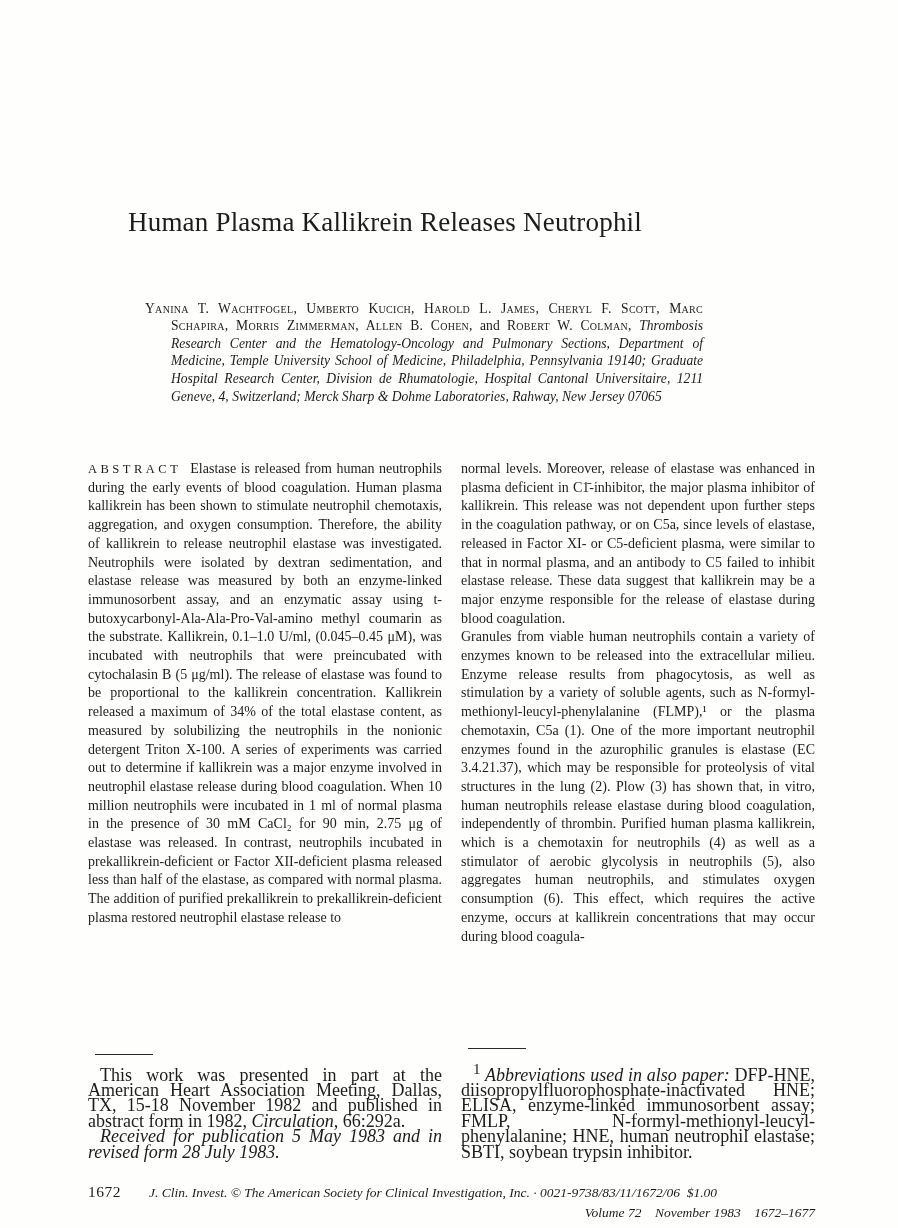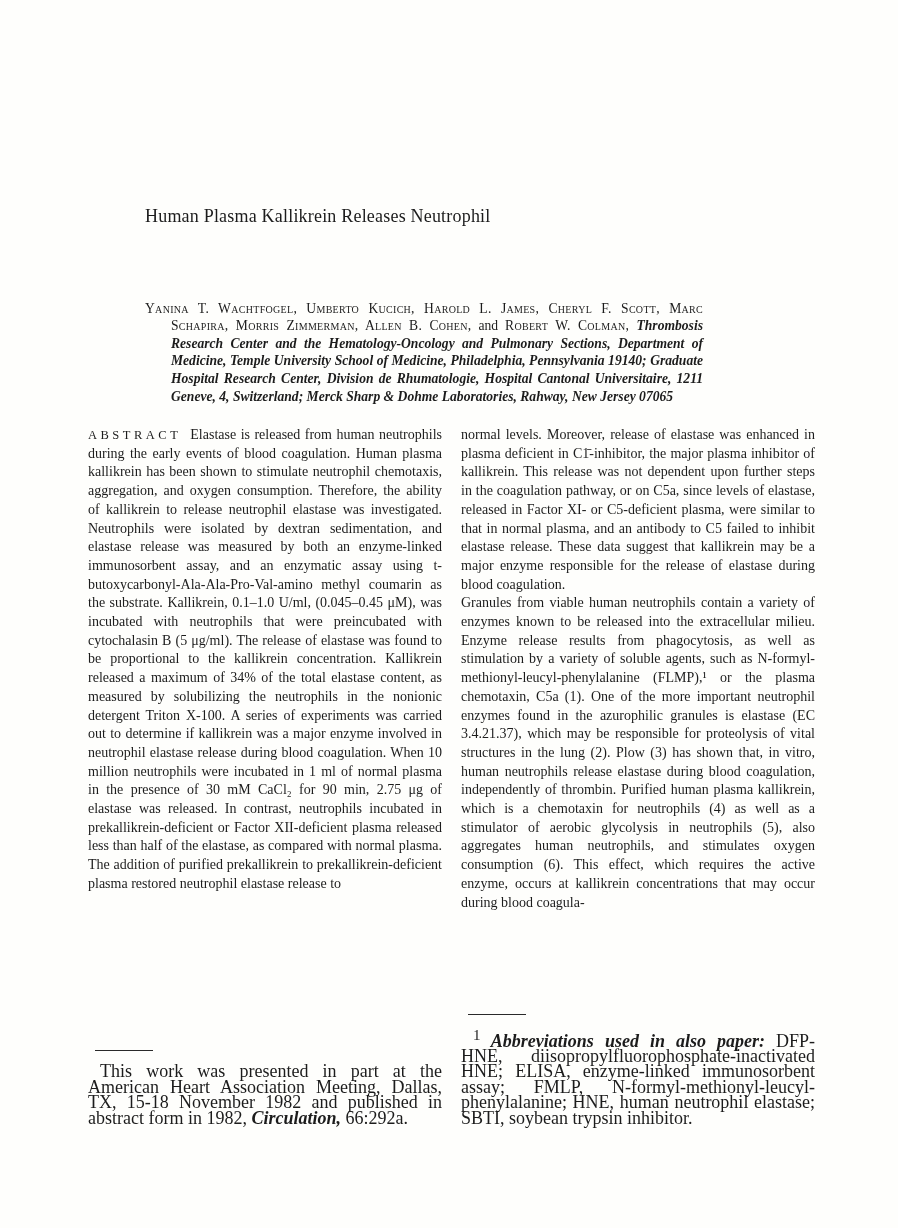--- a/index.html
+++ b/index.html
@@ -10,50 +10,50 @@
   .page {
     position: relative;
     width: 898px;
     height: 1228px;
     margin: 0 auto;
     background: #fefefc;
     color: #1c1c1c;
     font-family: "Liberation Serif", "DejaVu Serif", serif;
     overflow: hidden;
   }
-  .italic { font-style: italic; font-weight: bold; }
+  .italic { font-style: italic; }
   .smallcaps { font-variant: small-caps; letter-spacing: 0.3px; }
 
   .title {
     position: absolute;
-    left: 145px;
+    left: 128px;
     top: 178px;
     width: 620px;
-    font-size: 18px;
+    font-size: 27px;
     line-height: 53px;
     font-weight: normal;
     letter-spacing: 0.2px;
   }
 
   .authors {
     position: absolute;
     left: 145px;
     top: 286px;
     width: 532px;
     padding-left: 26px;
     text-indent: -26px;
     font-size: 13.6px;
     line-height: 17.6px;
     text-align: justify;
   }
 
   .columns {
     position: absolute;
     left: 88px;
-    top: 426px;
+    top: 460px;
     width: 727px;
     display: flex;
     gap: 19px;
   }
   .col {
     width: 354px;
     height: 700px;
     display: flex;
     flex-direction: column;
   }
@@ -127,31 +127,39 @@
   <p class="authors"><span class="smallcaps">Yanina T. Wachtfogel, Umberto Kucich, Harold L. James, Cheryl F. Scott, Marc Schapira, Morris Zimmerman, Allen B. Cohen,</span><span> and </span><span class="smallcaps">Robert W. Colman, </span><span class="italic">Thrombosis Research Center and the Hematology-Oncology and Pulmonary Sections, Department of Medicine, Temple University School of Medicine, Philadelphia, Pennsylvania 19140; Graduate Hospital Research Center, Division de Rhumatologie, Hospital Cantonal Universitaire, 1211 Geneve, 4, Switzerland; Merck Sharp &amp; Dohme Laboratories, Rahway, New Jersey 07065</span></p>
 
   <div class="columns">
 
     <div class="col">
       <p class="body-text"><span class="abstract-label">ABSTRACT</span><span>Elastase is released from human neutrophils during the early events of blood coagulation. Human plasma kallikrein has been shown to stimulate neutrophil chemotaxis, aggregation, and oxygen consumption. Therefore, the ability of kallikrein to release neutrophil elastase was investigated. Neutrophils were isolated by dextran sedimentation, and elastase release was measured by both an enzyme-linked immunosorbent assay, and an enzymatic assay using t-butoxycarbonyl-Ala-Ala-Pro-Val-amino methyl coumarin as the substrate. Kallikrein, 0.1–1.0 U/ml, (0.045–0.45 μM), was incubated with neutrophils that were preincubated with cytochalasin B (5 μg/ml). The release of elastase was found to be proportional to the kallikrein concentration. Kallikrein released a maximum of 34% of the total elastase content, as measured by solubilizing the neutrophils in the nonionic detergent Triton X-100. A series of experiments was carried out to determine if kallikrein was a major enzyme involved in neutrophil elastase release during blood coagulation. When 10 million neutrophils were incubated in 1 ml of normal plasma in the presence of 30 mM CaCl₂ for 90 min, 2.75 μg of elastase was released. In contrast, neutrophils incubated in prekallikrein-deficient or Factor XII-deficient plasma released less than half of the elastase, as compared with normal plasma. The addition of purified prekallikrein to prekallikrein-deficient plasma restored neutrophil elastase release to</span></p>
 
       <div class="footnote-block">
         <hr class="fn-rule">
         <p><span>This work was presented in part at the American Heart Association Meeting, Dallas, TX, 15-18 November 1982 and published in abstract form in 1982, </span><span class="italic">Circulation,</span><span> 66:292a.</span></p>
+        <p class="italic">Received for publication 5 May 1983 and in revised form 28 July 1983.</p>
       </div>
     </div>
 
     <div class="col">
       <p class="body-text">normal levels. Moreover, release of elastase was enhanced in plasma deficient in C1̄-inhibitor, the major plasma inhibitor of kallikrein. This release was not dependent upon further steps in the coagulation pathway, or on C5a, since levels of elastase, released in Factor XI- or C5-deficient plasma, were similar to that in normal plasma, and an antibody to C5 failed to inhibit elastase release. These data suggest that kallikrein may be a major enzyme responsible for the release of elastase during blood coagulation.</p>
 
 
       <p class="body-text">Granules from viable human neutrophils contain a variety of enzymes known to be released into the extracellular milieu. Enzyme release results from phagocytosis, as well as stimulation by a variety of soluble agents, such as N-formyl-methionyl-leucyl-phenylalanine (FLMP),¹ or the plasma chemotaxin, C5a (1). One of the more important neutrophil enzymes found in the azurophilic granules is elastase (EC 3.4.21.37), which may be responsible for proteolysis of vital structures in the lung (2). Plow (3) has shown that, in vitro, human neutrophils release elastase during blood coagulation, independently of thrombin. Purified human plasma kallikrein, which is a chemotaxin for neutrophils (4) as well as a stimulator of aerobic glycolysis in neutrophils (5), also aggregates human neutrophils, and stimulates oxygen consumption (6). This effect, which requires the active enzyme, occurs at kallikrein concentrations that may occur during blood coagula-</p>
 
       <div class="footnote-block">
         <hr class="fn-rule">
         <p><sup>1</sup><span class="italic"> Abbreviations used in also paper: </span><span>DFP-HNE, diisopropylfluorophosphate-inactivated HNE; ELISA, enzyme-linked immunosorbent assay; FMLP, N-formyl-methionyl-leucyl-phenylalanine; HNE, human neutrophil elastase; SBTI, soybean trypsin inhibitor.</span></p>
       </div>
     </div>
 
   </div>
 
+  <div class="footer">
+    <div class="footer-line1">
+      <span class="footer-pageno">1672</span>
+      <span class="italic">J. Clin. Invest. © The American Society for Clinical Investigation, Inc. · 0021-9738/83/11/1672/06 $1.00</span>
+    </div>
+    <div class="footer-line2 italic">Volume 72 November 1983 1672–1677</div>
+  </div>
 
 </div>
 
 </body></html>

